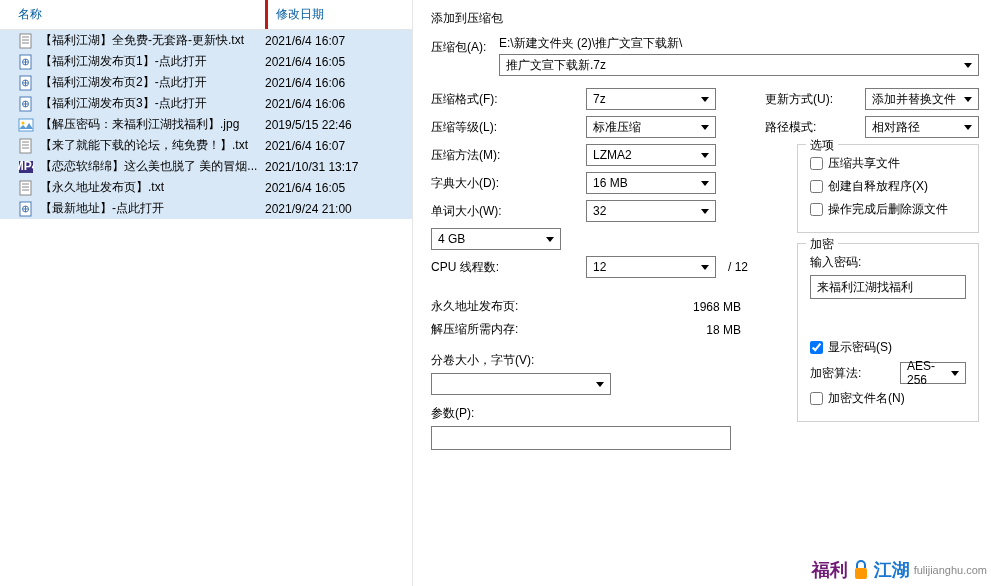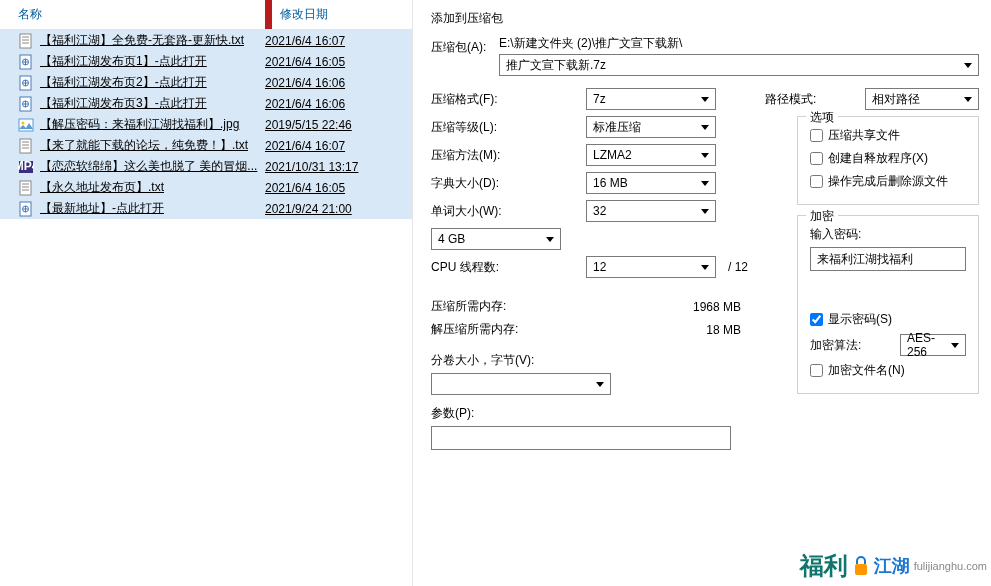--- a/index.html
+++ b/index.html
@@ -1,22 +1,22 @@
 <!DOCTYPE html>
 <html><head>
 <meta charset="utf-8">
 <style>
 * { box-sizing: border-box; margin: 0; padding: 0; font-family: "Microsoft YaHei", "Segoe UI", sans-serif; font-size: 12px; }
 body { background: #fff; width: 991px; height: 586px; overflow: hidden; display: flex; position: relative; }
 .left-panel { width: 413px; height: 100%; border-right: 1px solid #e5e5e5; }
 .file-header { display: flex; background: #fff; border-bottom: 1px solid #e5e5e5; }
 .file-header .col-name { width: 265px; padding: 6px 18px; color: #005b9e; }
-.file-header .col-date { flex: 1; padding: 6px 8px; color: #005b9e; border-left: 7px solid #b91c1c; }
+.file-header .col-date { flex: 1; padding: 6px 8px; color: #005b9e; border-left: 3px solid #b91c1c; }
 .file-row { display: flex; align-items: center; height: 21px; padding: 0 18px; }
-.file-row.sel { background: #d9e8f6; text-decoration: underline; }
+.file-row.sel { background: #d9e8f6; }
 .file-row .icon { width: 16px; height: 16px; margin-right: 6px; display: flex; align-items: center; justify-content: center; flex-shrink: 0; }
 .file-row .fname { width: 225px; white-space: nowrap; overflow: hidden; text-overflow: ellipsis; color: #000; }
 .file-row .fdate { color: #000; }
 .icon-txt svg, .icon-url svg, .icon-jpg svg, .icon-mp4 svg { width: 16px; height: 16px; }
 
 .right-panel { flex: 1; padding: 10px 12px 20px 18px; color: #000; position: relative; overflow: hidden; }
 .dlg-title { font-size: 12px; margin-bottom: 8px; }
 .row { display: flex; align-items: center; margin-bottom: 6px; }
 .lbl { width: 155px; }
 .archive-row { display: flex; margin-bottom: 12px; }
@@ -30,21 +30,21 @@
 .two-col { display: flex; gap: 14px; }
 .col-l { width: 320px; }
 .col-r { flex: 1; }
 .val-r { text-align: right; flex: 1; padding-right: 10px; }
 .textbox { border: 1px solid #7a7a7a; height: 24px; padding: 2px 6px; background: #fff; display: flex; align-items: center; }
 .grp { border: 1px solid #d0d0d0; padding: 10px 12px 8px; margin-bottom: 10px; position: relative; margin-left: 32px; }
 .grp-title { position: absolute; top: -8px; left: 8px; background: #fff; padding: 0 4px; }
 .chk { display: flex; align-items: center; margin-bottom: 6px; gap: 5px; }
 .chk input { width: 13px; height: 13px; }
 .watermark { position: absolute; right: 4px; bottom: 4px; display: flex; align-items: center; gap: 4px; font-size: 16px; font-weight: bold; }
-.watermark .wm1 { color: #0f766e; font-size: 24px; }
+.watermark .wm1 { color: #701a75; font-size: 18px; }
 .watermark .wm2 { color: #1976d2; font-size: 18px; }
 .watermark .wm3 { color: #888; font-size: 11px; font-weight: normal; }
 .wm-icon { width: 18px; height: 24px; }
 </style>
 </head>
 <body>
 
 <div class="left-panel">
   <div class="file-header">
     <div class="col-name">名称</div>
@@ -207,36 +207,42 @@
         </div>
       <div class="row">
           <div class="lbl">CPU 线程数:</div>
           <div class="combo mid">
             <span>12</span>
           </div>
           <div style="padding-left:12px">/ 12</div>
         </div>
       <div style="height:14px"></div>
       <div class="row">
-          <div class="lbl">压缩所需内存:</div>
+          <div class="lbl">永久地址发布页:</div>
           <div class="val-r">1968 MB</div>
         </div>
       <div class="row">
           <div class="lbl">解压缩所需内存:</div>
           <div class="val-r">18 MB</div>
         </div>
       <div style="height:8px"></div>
       <div>分卷大小，字节(V):</div>
       <div class="combo w180" style="width:180px;margin-top:4px"></div>
       <div style="height:10px"></div>
       <div>参数(P):</div>
       <div class="textbox" style="width:300px;margin-top:4px"></div>
     </div>
 
     <div class="col-r">
+      <div class="row">
+          <div style="width:100px">更新方式(U):</div>
+          <div class="combo" style="flex:1">
+            <span>添加并替换文件</span>
+          </div>
+        </div>
       <div class="row">
           <div style="width:100px">路径模式:</div>
           <div class="combo" style="flex:1">
             <span>相对路径</span>
           </div>
         </div>
 
       <div class="grp">
         <div class="grp-title">选项</div>
         <label class="chk">

